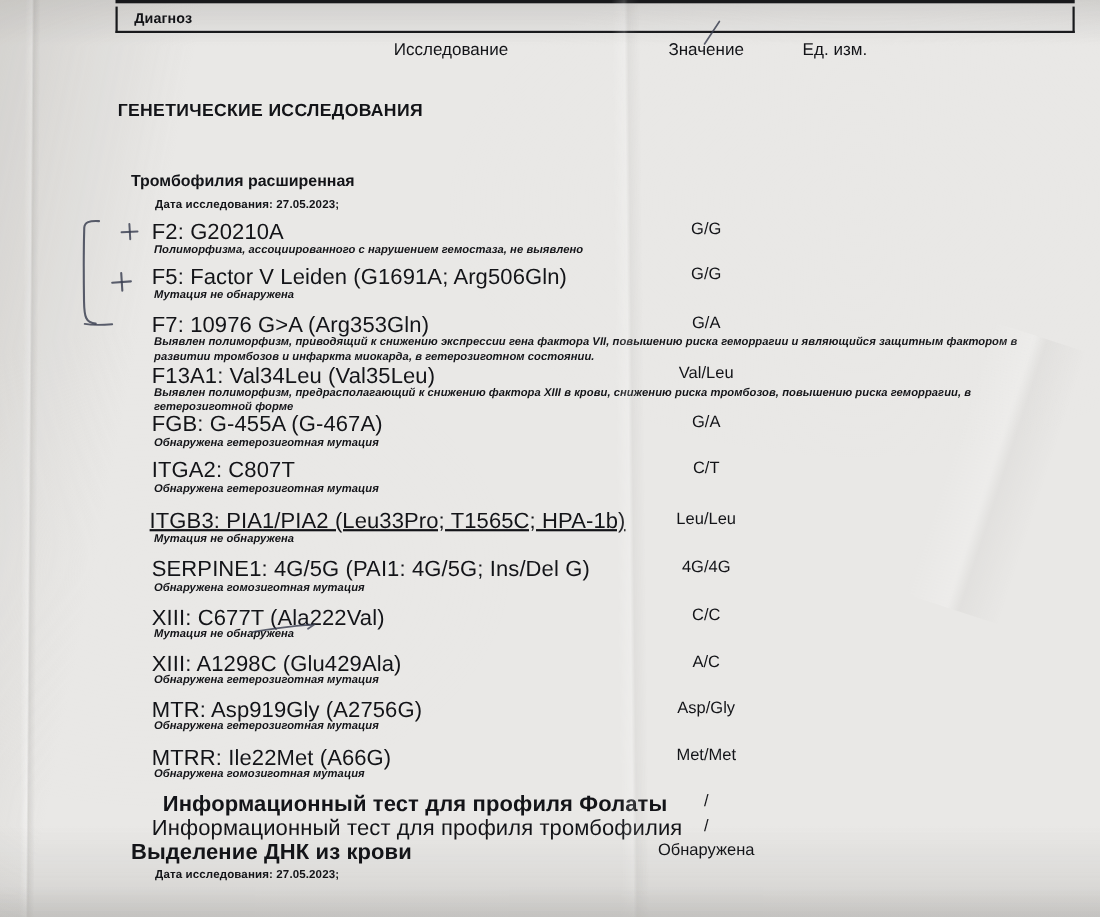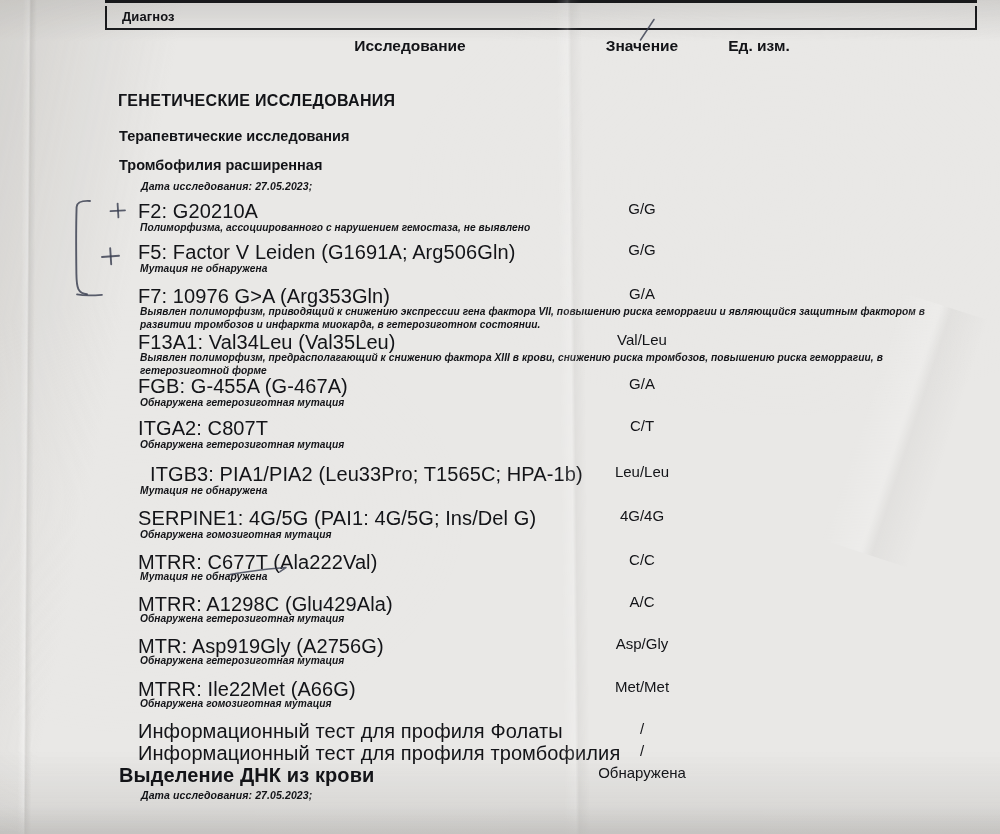--- a/index.html
+++ b/index.html
@@ -56,21 +56,21 @@
   }
   .cell-label {
     position: absolute;
     font-weight: bold;
     font-size: 13px;
     letter-spacing: .1px;
   }
   
   .col-head {
     position: absolute;
-    font-weight: bold;
+    font-weight: normal;
     font-size: 15.5px;
     text-align: center;
     line-height: 1.28;
   }
   
   .sec-title {
     position: absolute;
     font-weight: bold;
     font-size: 16px;
     letter-spacing: .3px;
@@ -80,21 +80,20 @@
     font-weight: bold;
     font-size: 14.5px;
   }
   .group-title {
     position: absolute;
     font-weight: bold;
     font-size: 14.5px;
   }
   .date-line {
     position: absolute;
-    font-style: italic;
     font-weight: bold;
     font-size: 10.5px;
     letter-spacing: .1px;
   }
   .test-name {
     position: absolute;
     font-size: 20px;
     letter-spacing: .1px;
     white-space: nowrap;
   }
@@ -145,23 +144,22 @@
 
   <div class="cell-label" style="left:122px; top:9px;">Диагноз</div>
 
   <div class="col-head" style="left:230px; top:36px; width:360px;">Исследование</div>
 
   <div class="col-head" style="left:580px; top:36px; width:124px;">Значение</div>
 
   <div class="col-head" style="left:712px; top:36px; width:94px;">Ед. изм.</div>
 
 
-  <div class="sec-title" style="left:118px; top:92px;text-align:center;">ГЕНЕТИЧЕСКИЕ ИССЛЕДОВАНИЯ</div>
-
-  <div class="sub-title" style="left:119px; top:128px;">Терапевтические исследования</div>
+  <div class="sec-title" style="left:107px; top:92px;text-align:center;">ГЕНЕТИЧЕСКИЕ ИССЛЕДОВАНИЯ</div>
+
 
   <div class="group-title" style="left:119px; top:157px;">Тромбофилия расширенная</div>
 
   <div class="date-line" style="left:141px; top:180px;">Дата исследования: 27.05.2023;</div>
 
   <div id="rows-layer">
         <div class="test-name" style="left: 138px; top: 200px;">F2: G20210A</div>
         <div class="test-value" style="left: 580px; top: 200px; width: 124px;">G/G</div>
         <div class="test-note" style="left: 140px; top: 221px; width: 520px;">Полиморфизма, ассоциированного с нарушением гемостаза, не выявлено</div>
         <div class="test-name" style="left: 138px; top: 241px;">F5: Factor V Leiden (G1691A; Arg506Gln)</div>
@@ -172,39 +170,39 @@
         <div class="test-note" style="left: 140px; top: 305px; width: 830px;">Выявлен полиморфизм, приводящий к снижению экспрессии гена фактора VII, повышению риска геморрагии и являющийся защитным фактором в развитии тромбозов и инфаркта миокарда, в гетерозиготном состоянии.</div>
         <div class="test-name" style="left: 138px; top: 331px;">F13A1: Val34Leu (Val35Leu)</div>
         <div class="test-value" style="left: 580px; top: 331px; width: 124px;">Val/Leu</div>
         <div class="test-note" style="left: 140px; top: 351px; width: 830px;">Выявлен полиморфизм, предрасполагающий к снижению фактора XIII в крови, снижению риска тромбозов, повышению риска геморрагии, в гетерозиготной форме</div>
         <div class="test-name" style="left: 138px; top: 375px;">FGB: G-455A (G-467A)</div>
         <div class="test-value" style="left: 580px; top: 375px; width: 124px;">G/A</div>
         <div class="test-note" style="left: 140px; top: 396px; width: 520px;">Обнаружена гетерозиготная мутация</div>
         <div class="test-name" style="left: 138px; top: 417px;">ITGA2: C807T</div>
         <div class="test-value" style="left: 580px; top: 417px; width: 124px;">C/T</div>
         <div class="test-note" style="left: 140px; top: 438px; width: 520px;">Обнаружена гетерозиготная мутация</div>
-        <div class="test-name" style="left: 150px; top: 463px;">ITGB3: PIA1/PIA2 (Leu33Pro; T1565C; HPA-1b)</div>
+        <div class="test-name" style="left: 136px; top: 463px; text-decoration: underline;">ITGB3: PIA1/PIA2 (Leu33Pro; T1565C; HPA-1b)</div>
         <div class="test-value" style="left: 580px; top: 463px; width: 124px;">Leu/Leu</div>
         <div class="test-note" style="left: 140px; top: 484px; width: 520px;">Мутация не обнаружена</div>
         <div class="test-name" style="left: 138px; top: 507px;">SERPINE1: 4G/5G (PAI1: 4G/5G; Ins/Del G)</div>
         <div class="test-value" style="left: 580px; top: 507px; width: 124px;">4G/4G</div>
         <div class="test-note" style="left: 140px; top: 528px; width: 520px;">Обнаружена гомозиготная мутация</div>
-        <div class="test-name" style="left: 138px; top: 551px;">MTRR: C677T (Ala222Val)</div>
+        <div class="test-name" style="left: 138px; top: 551px;">XIII: C677T (Ala222Val)</div>
         <div class="test-value" style="left: 580px; top: 551px; width: 124px;">C/C</div>
         <div class="test-note" style="left: 140px; top: 570px; width: 520px;">Мутация не обнаружена</div>
-        <div class="test-name" style="left: 138px; top: 593px;">MTRR: A1298C (Glu429Ala)</div>
+        <div class="test-name" style="left: 138px; top: 593px;">XIII: A1298C (Glu429Ala)</div>
         <div class="test-value" style="left: 580px; top: 593px; width: 124px;">A/C</div>
         <div class="test-note" style="left: 140px; top: 612px; width: 520px;">Обнаружена гетерозиготная мутация</div>
         <div class="test-name" style="left: 138px; top: 635px;">MTR: Asp919Gly (A2756G)</div>
         <div class="test-value" style="left: 580px; top: 635px; width: 124px;">Asp/Gly</div>
         <div class="test-note" style="left: 140px; top: 654px; width: 520px;">Обнаружена гетерозиготная мутация</div>
         <div class="test-name" style="left: 138px; top: 678px;">MTRR: Ile22Met (A66G)</div>
         <div class="test-value" style="left: 580px; top: 678px; width: 124px;">Met/Met</div>
         <div class="test-note" style="left: 140px; top: 697px; width: 520px;">Обнаружена гомозиготная мутация</div>
-        <div class="test-name" style="left: 138px; top: 720px;">Информационный тест для профиля Фолаты</div>
+        <div class="test-name" style="left: 148px; top: 720px; font-weight: bold;">Информационный тест для профиля Фолаты</div>
         <div class="test-value" style="left: 580px; top: 720px; width: 124px;">/</div>
         <div class="test-name" style="left: 138px; top: 742px;">Информационный тест для профиля тромбофилия</div>
         <div class="test-value" style="left: 580px; top: 742px; width: 124px;">/</div>
       </div>
 
   <div class="test-name bold" style="left:119px; top:764px;text-align:center;">Выделение ДНК из крови</div>
 
   <div class="test-value" style="left:580px; top:764px; width:124px;">Обнаружена</div>
 
   <div class="date-line" style="left:141px; top:789px;">Дата исследования: 27.05.2023;</div>

